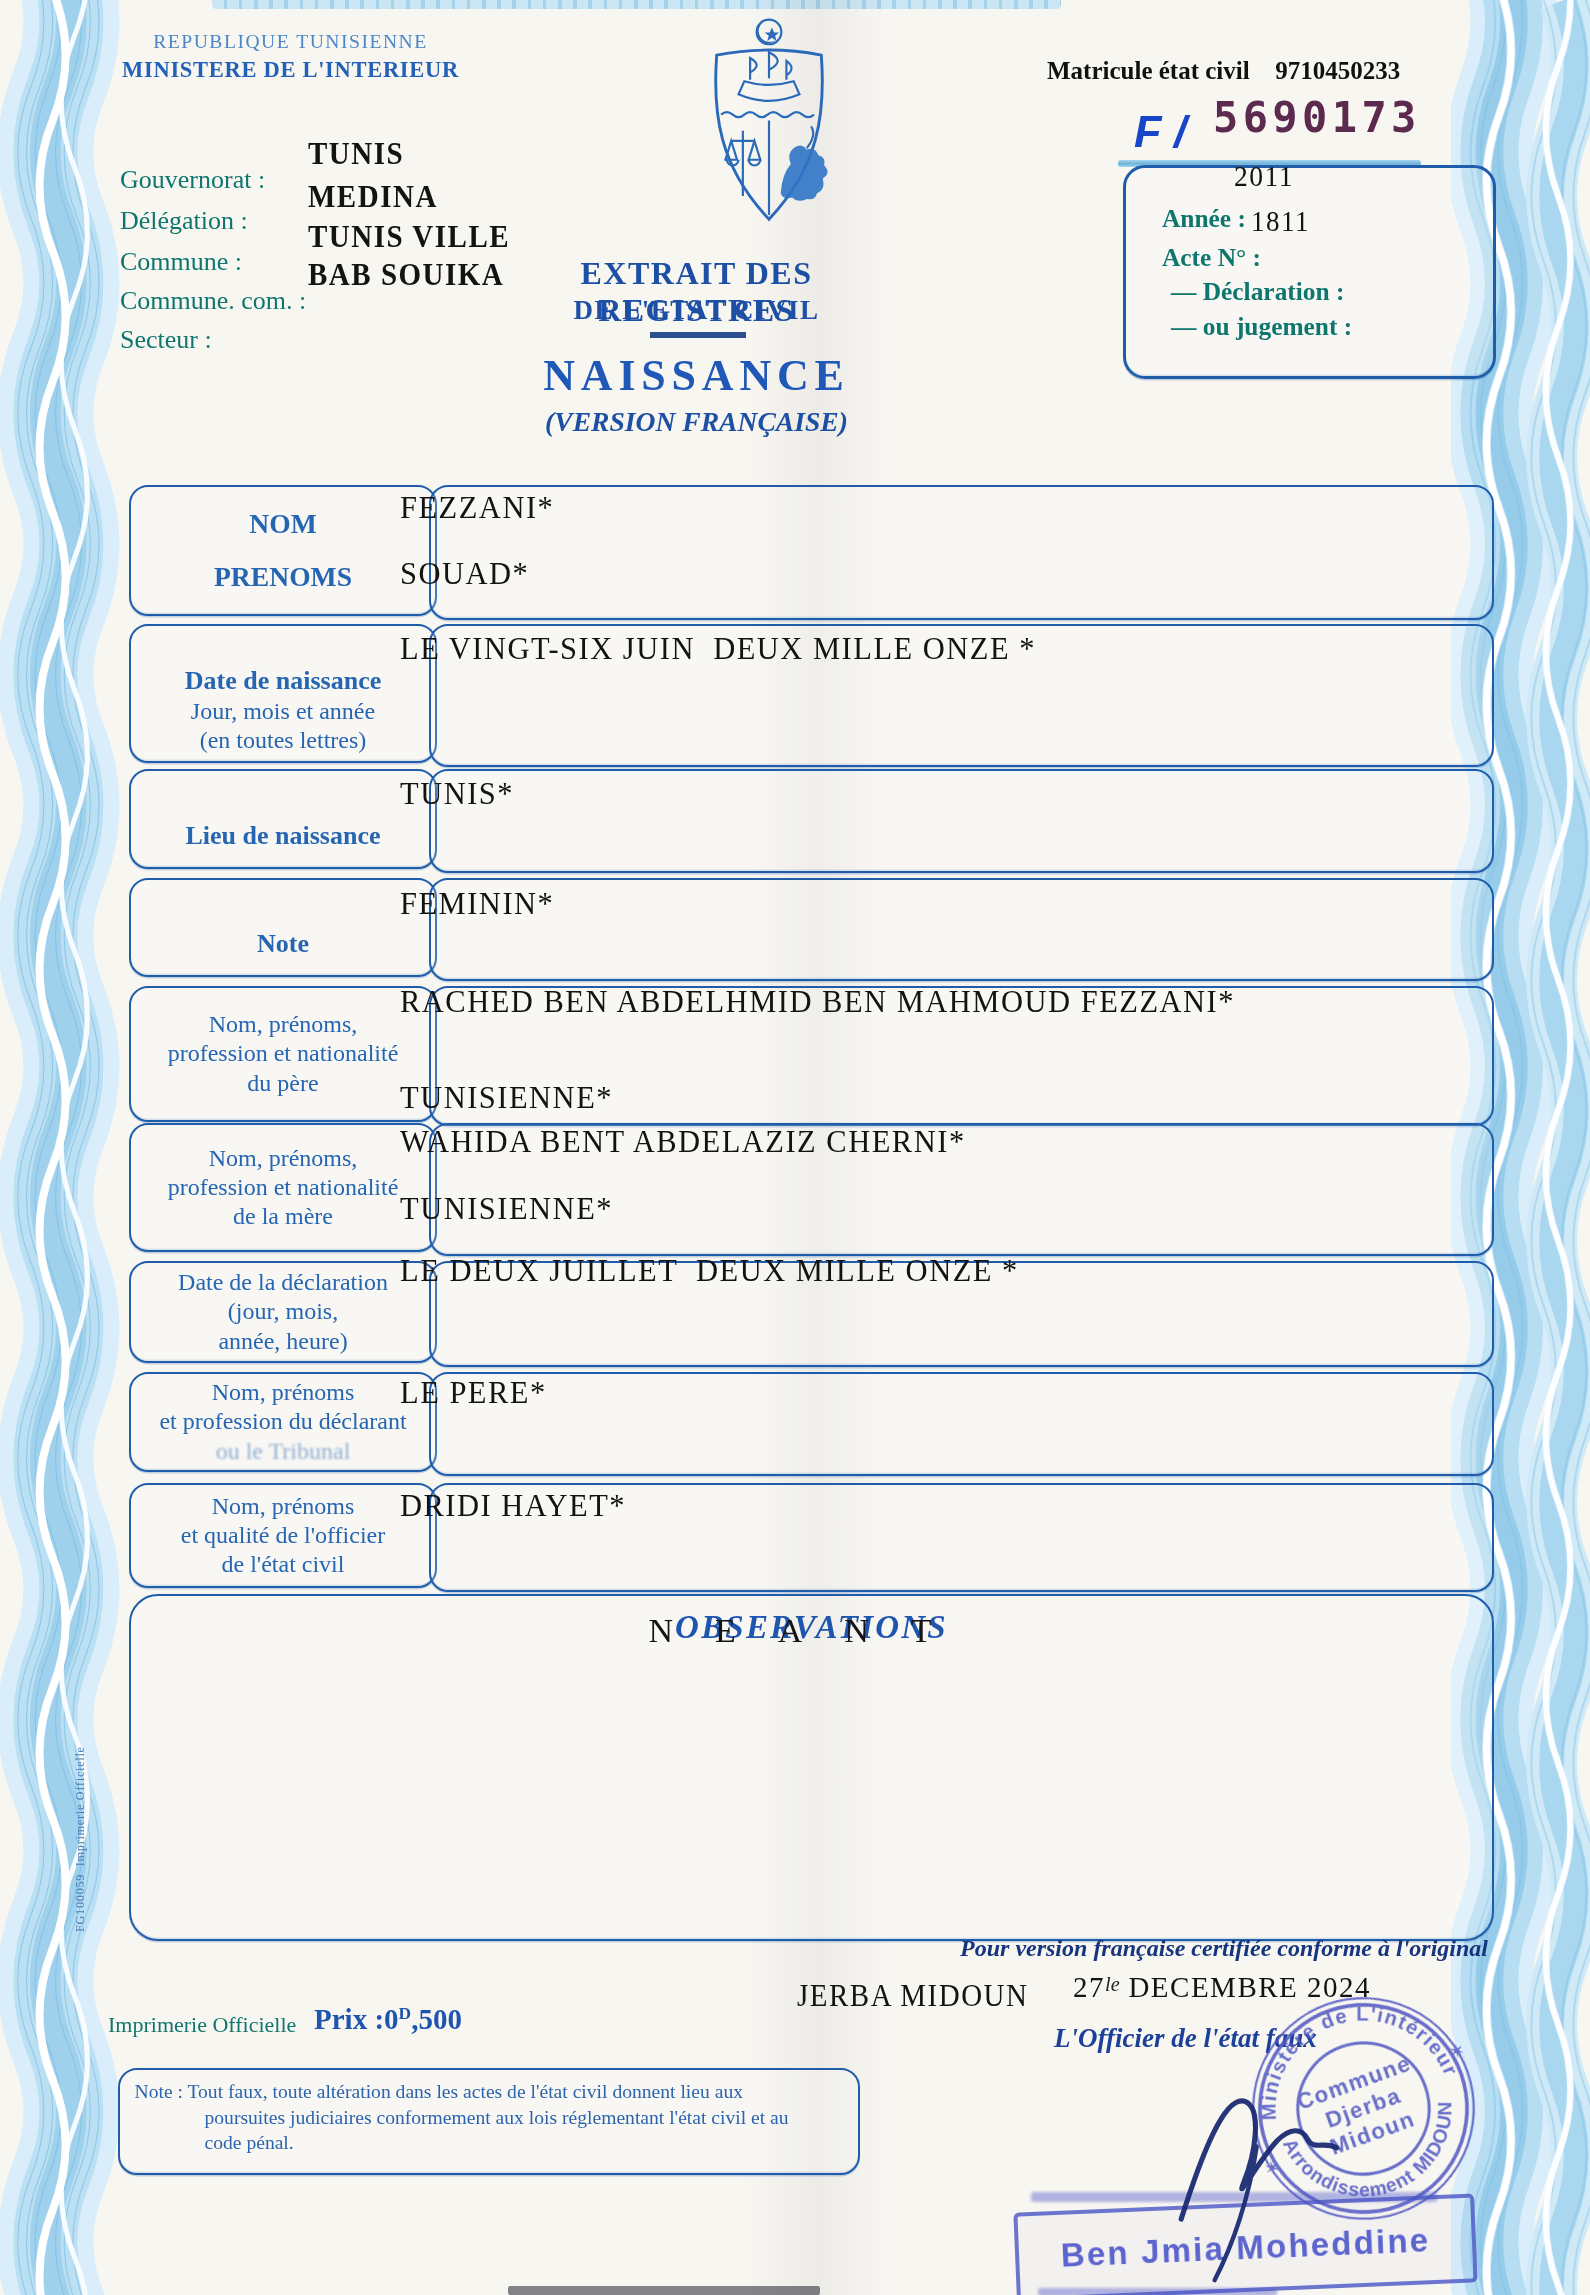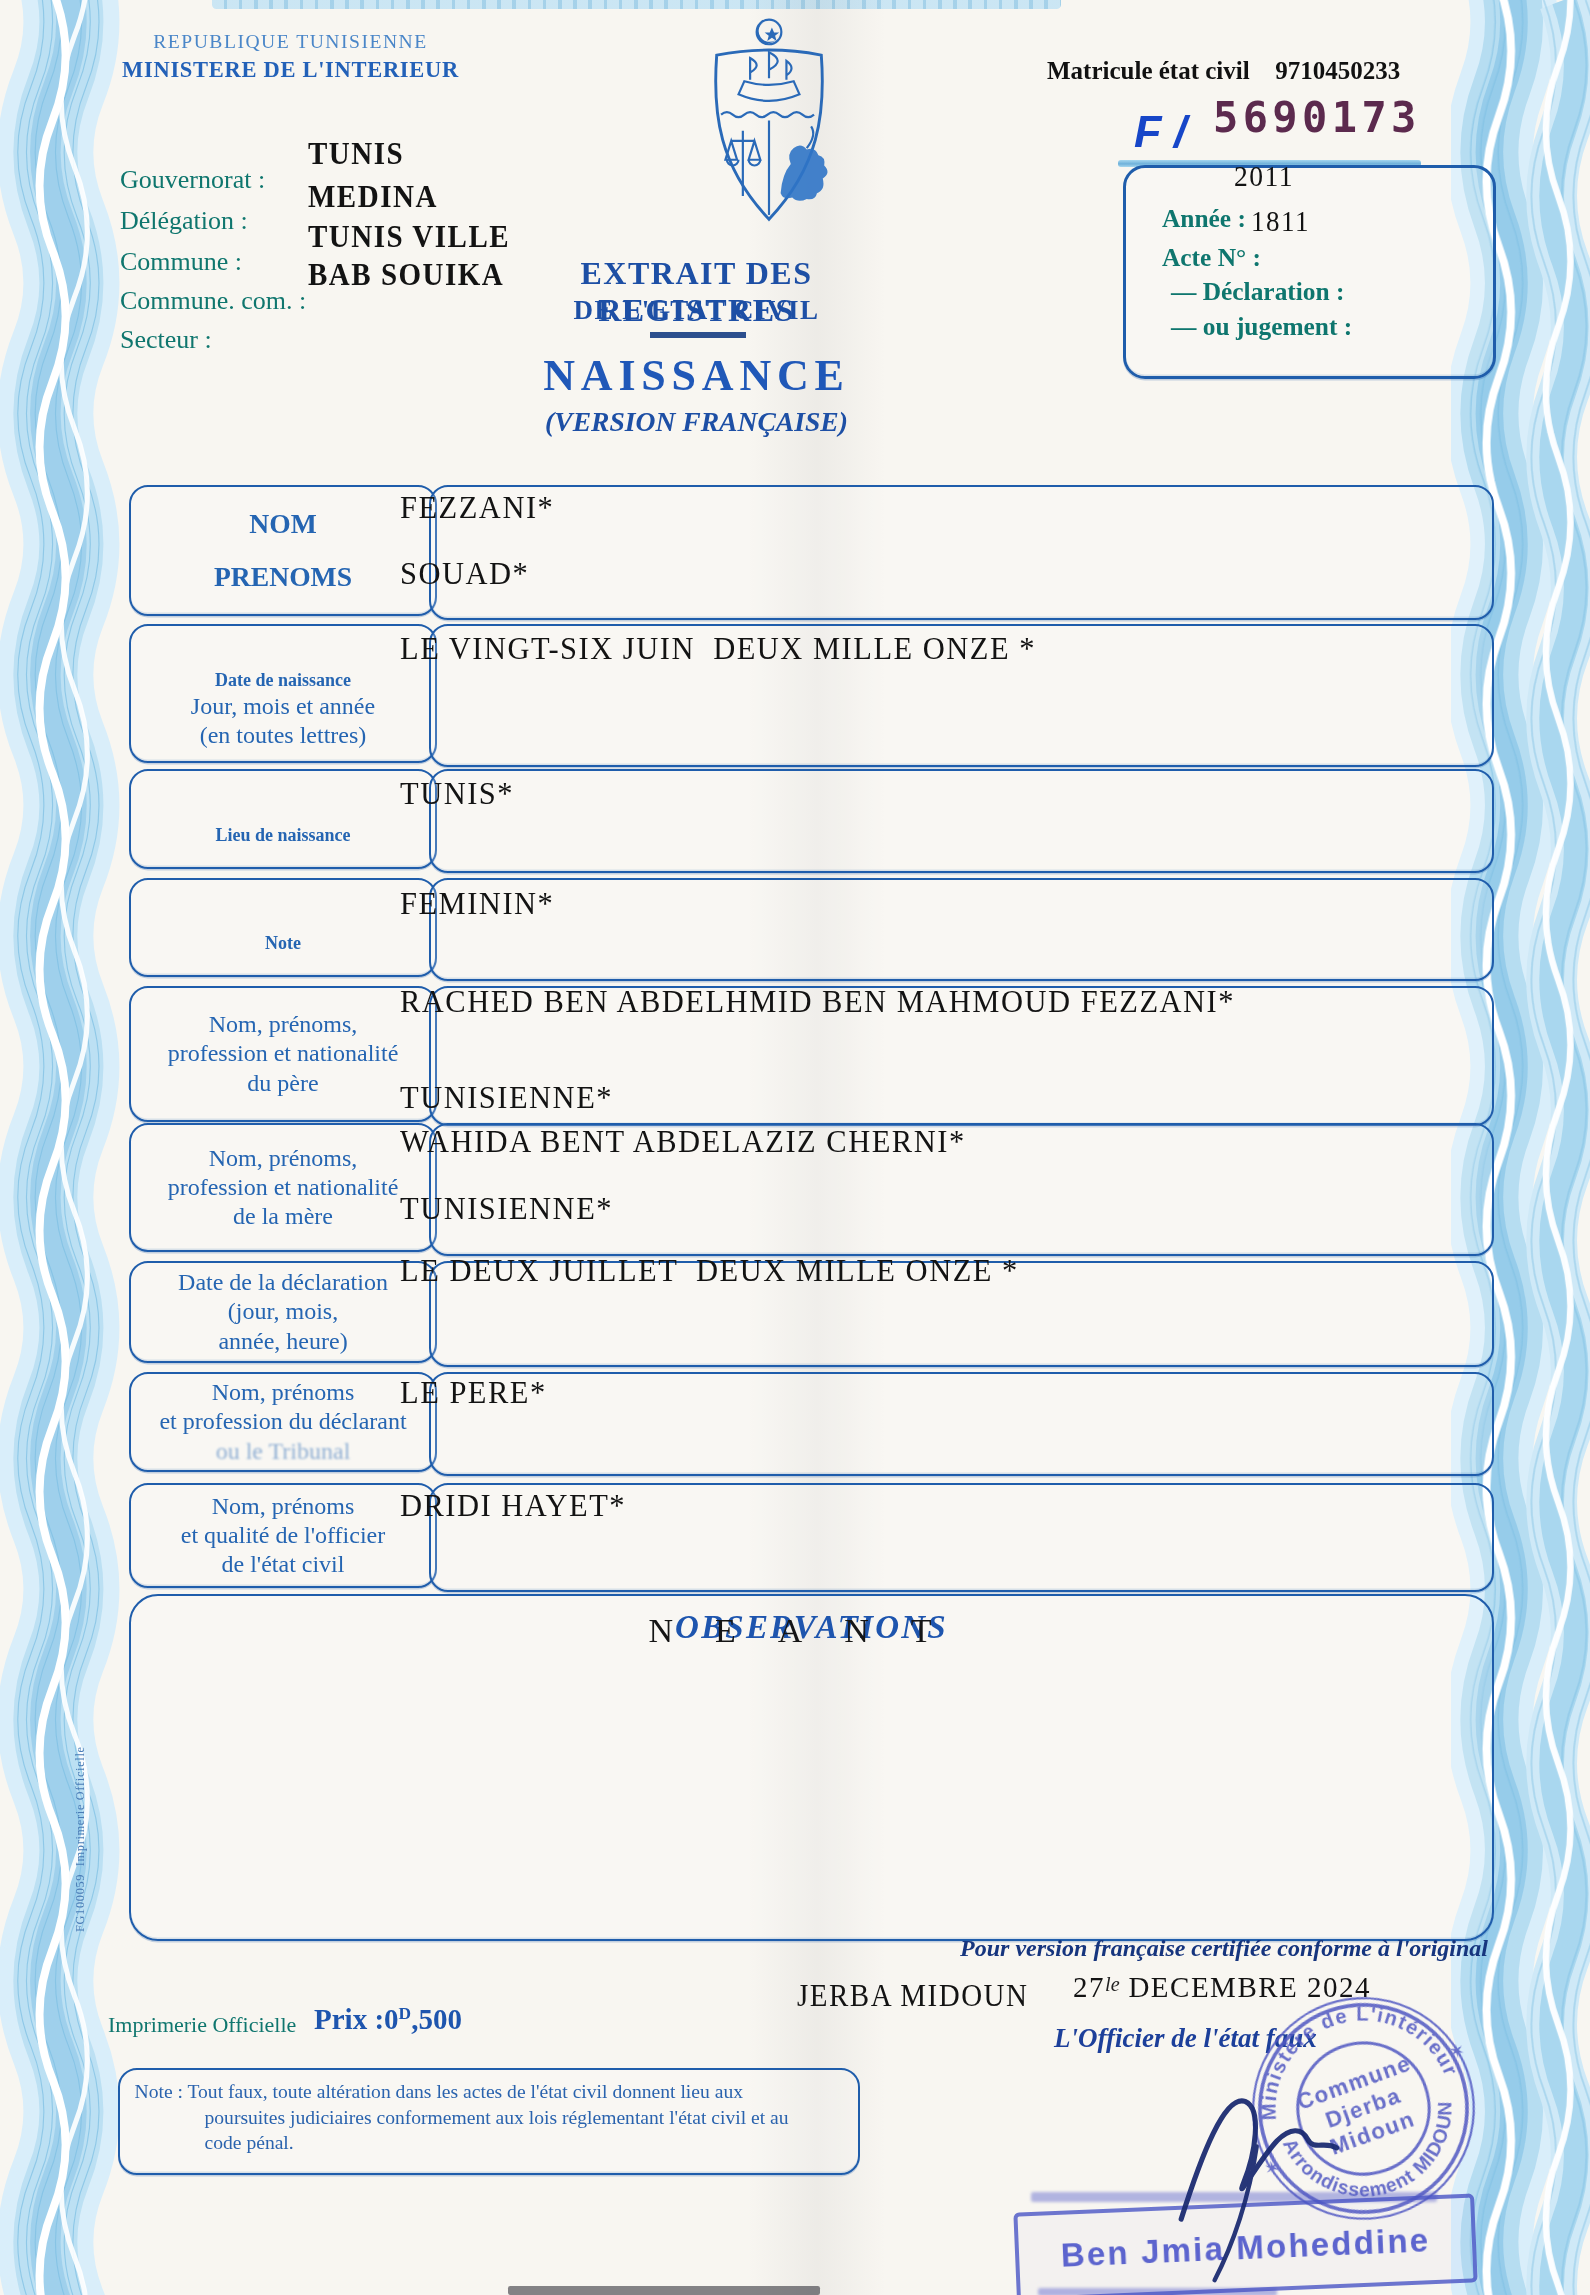--- a/index.html
+++ b/index.html
@@ -17,21 +17,21 @@
   
   .lbox,.vbox,.obox,.nbox,.acte-box{position:absolute;border:2.9px solid #1f5dab;border-radius:19px;
      box-shadow:0 1.5px 0 rgba(31,93,171,.25), inset 0 -1.5px 0 rgba(31,93,171,.15);background:rgba(255,255,255,.18);}
   .lbox{left:0;width:308px;display:flex;flex-direction:column;justify-content:center;align-items:center;
         text-align:center;line-height:1.22;padding:2.9px 7.3px;box-sizing:border-box;}
   .vbox{left:300px;width:1061px;}
   .row{position:absolute;left:129px;width:1361px;}
   .val{position:absolute;left:271px;font-size:30.5px;z-index:3;}
   .lab-line{font-size:24px;color:#2565b2;}
   .lab-line.big{font-size:27.6px;font-weight:700;}
-  .lab-line.b1{font-size:18px;font-weight:700;margin-top:33px;}
+  .lab-line.b1{font-size:26px;font-weight:700;margin-top:33px;}
   .fadeline{opacity:.5;filter:blur(0.9px);}
   
   .crease{background:linear-gradient(90deg,rgba(90,90,95,0) 0%,rgba(90,90,95,.07) 50%,rgba(90,90,95,0) 100%);}
   .toprip{background:repeating-linear-gradient(90deg,#c3e3f4 0 11.6px,#97cbe8 11.6px 15.2px);opacity:.85;border-radius:0 0 4.4px 4.4px;}
   .bluebar{background:linear-gradient(180deg,#a6d7ef 0%,#6fb1da 55%,#a6d7ef 100%);border-radius:2.9px;}
   sup.d{font-size:17.4px;vertical-align:10.2px;}
   .note-l{margin:0;font-size:19.6px;color:#2a63ae;line-height:1.32;}
   .note-ind{padding-left:70px;}
   .vert{transform:rotate(-90deg);transform-origin:left top;font-size:12.3px;color:#4a7cb6;letter-spacing:0.7px;
         font-family:"Liberation Serif",serif;white-space:pre;}

